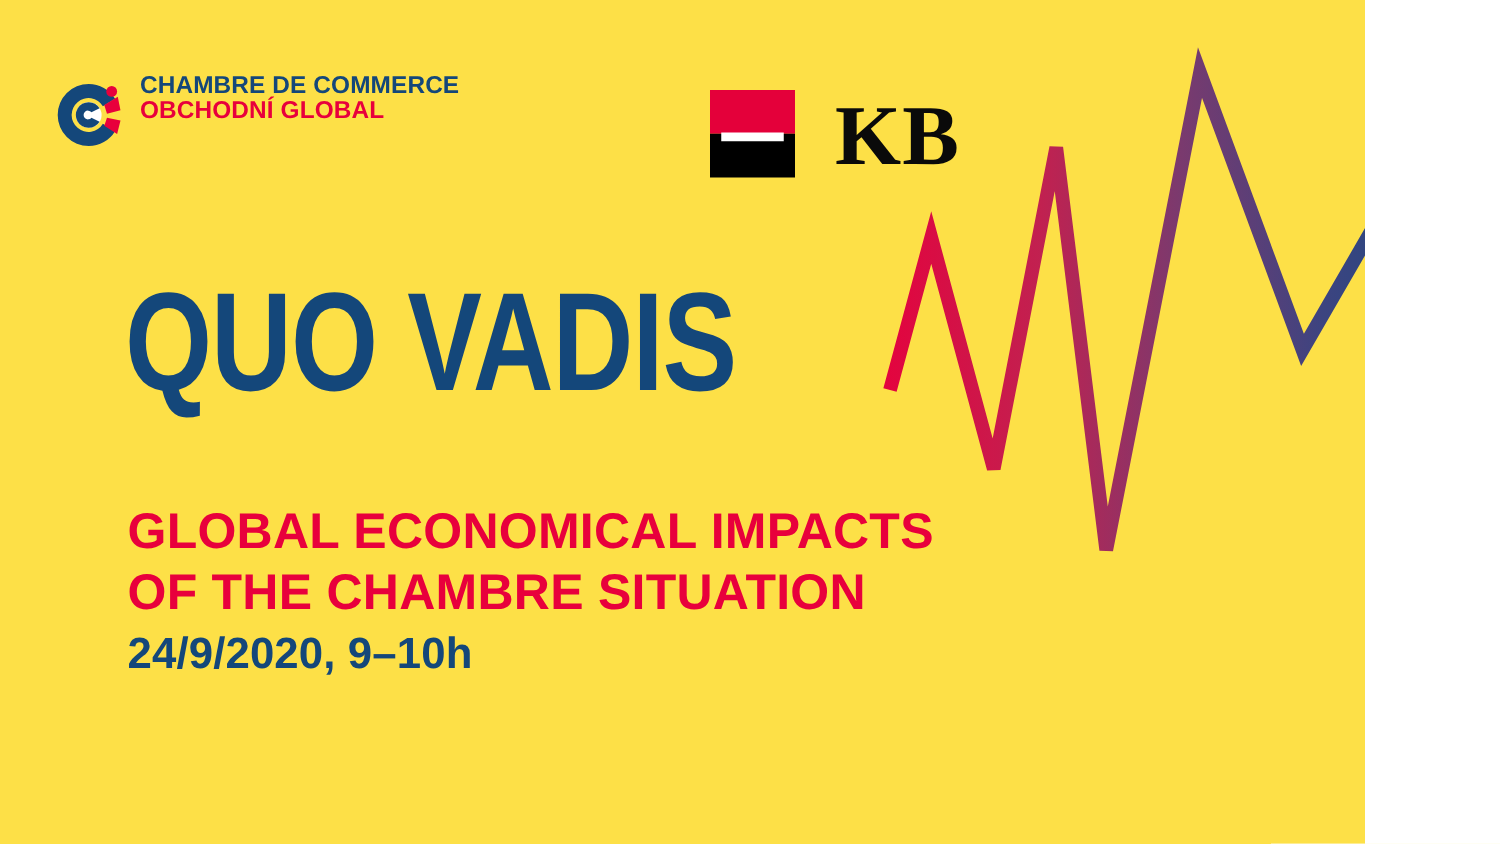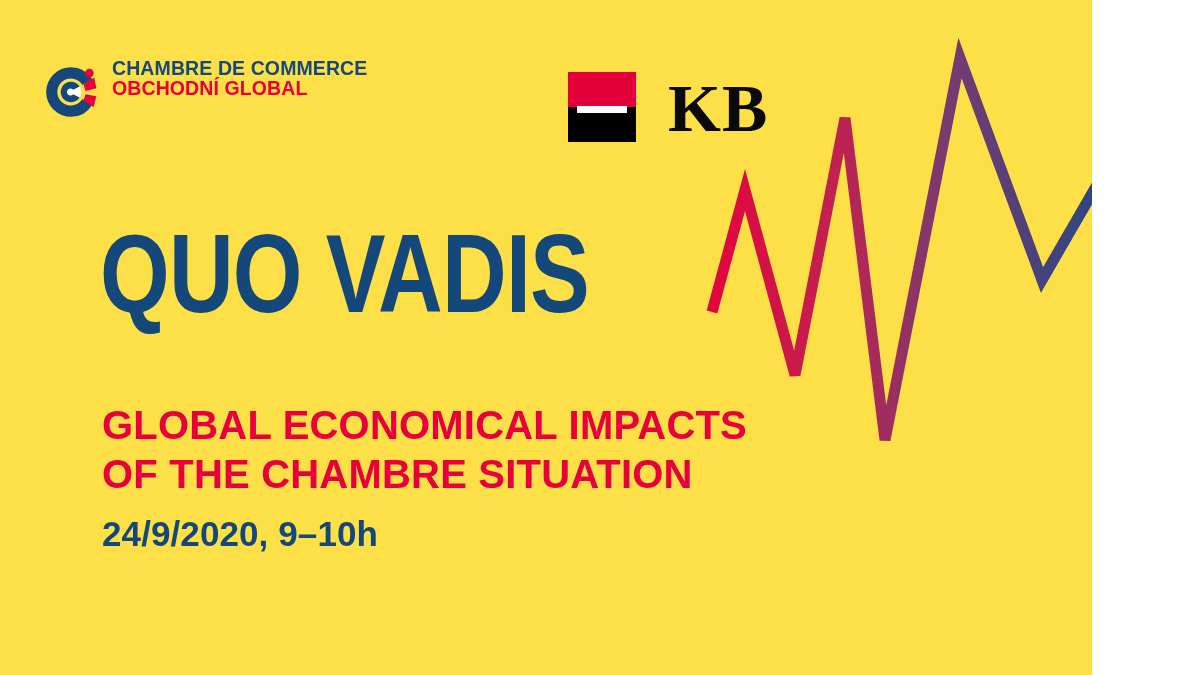--- a/index.html
+++ b/index.html
@@ -122,21 +122,21 @@
     line-height: 1.23;
     letter-spacing: 0.2px;
     color: #E8003C;
     white-space: nowrap;
     margin-top: 23px;
   }
 
   .details {
     position: absolute;
     left: 102px;
-    top: 510px;
+    top: 499px;
     font-family: "Liberation Sans", sans-serif;
     font-weight: bold;
     font-size: 35px;
     line-height: 1.35;
     letter-spacing: 0.1px;
     color: #14477A;
     white-space: nowrap;
     text-align: right;
   }
 

